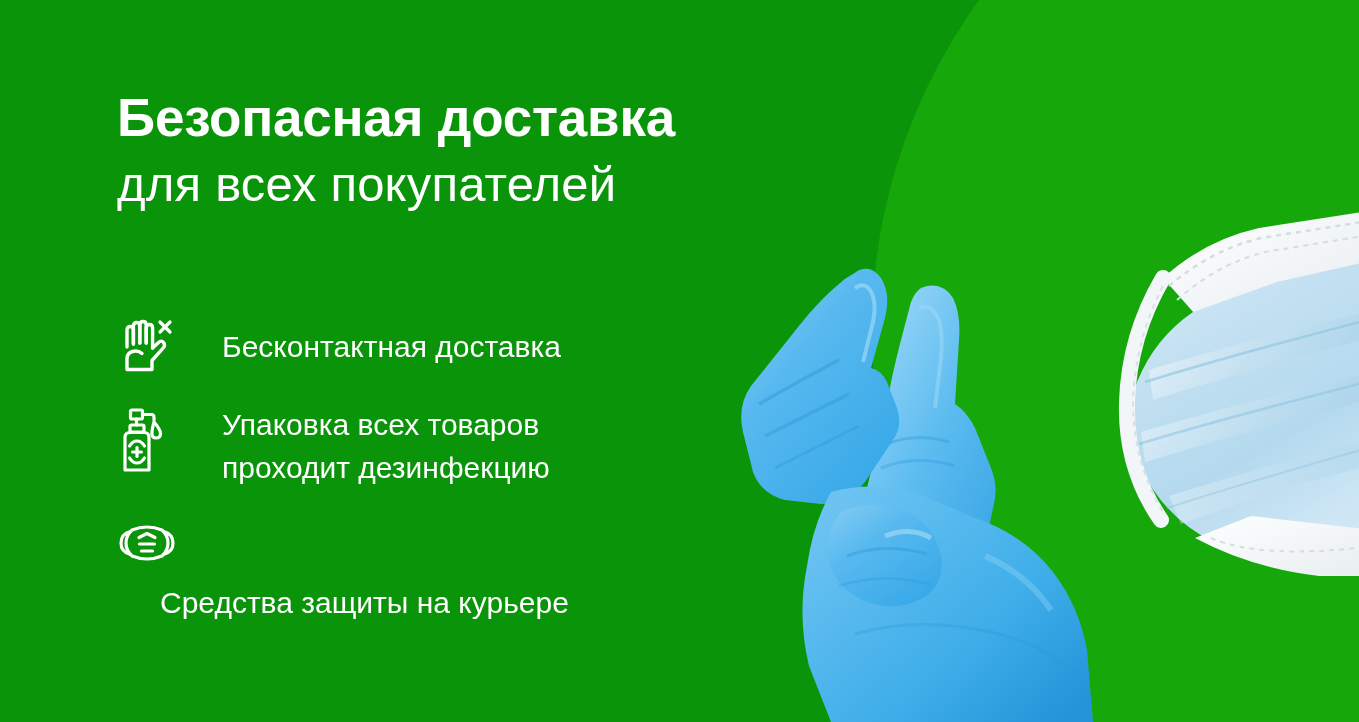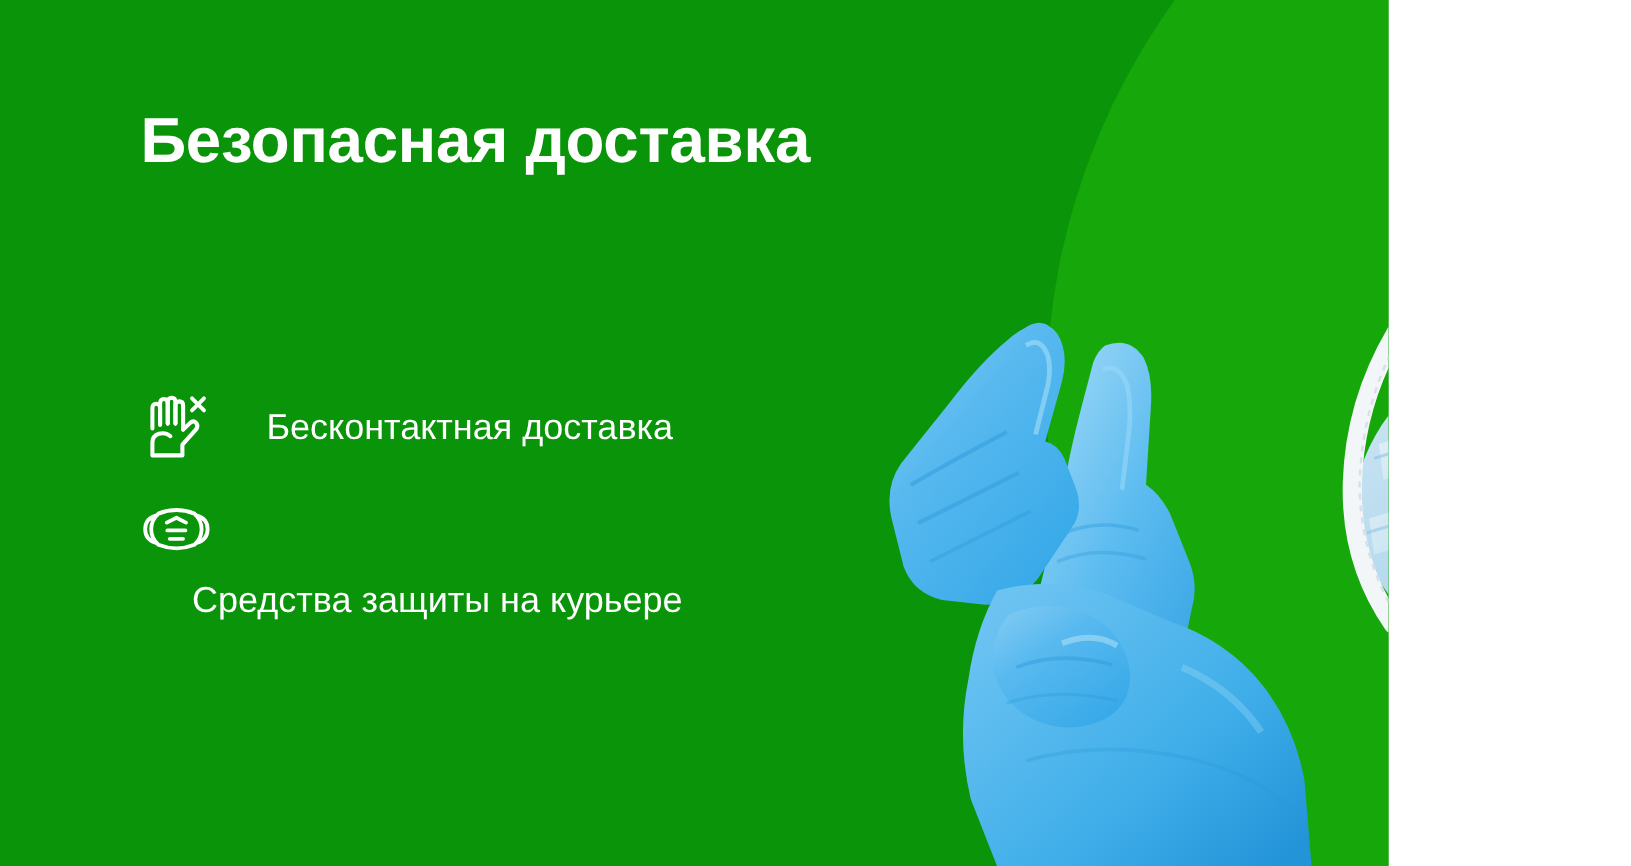--- a/index.html
+++ b/index.html
@@ -2,21 +2,21 @@
 <html><head>
 <meta charset="utf-8">
 <style>
   html, body {
     margin: 0;
     padding: 0;
     background: #ffffff;
   }
   #banner {
     position: relative;
-    width: 1157px;
+    width: 1359px;
     height: 722px;
     overflow: hidden;
     font-family: "Liberation Sans", "DejaVu Sans", sans-serif;
     background: #099409;
   }
 
   
   .bg-base {
     position: absolute;
     inset: 0;
@@ -54,21 +54,21 @@
     line-height: 1.12;
     color: #ffffff;
     letter-spacing: 0.2px;
     white-space: nowrap;
   }
 
   
   .features {
     position: absolute;
     left: 118px;
-    top: 324px;
+    top: 314px;
     width: 660px;
   }
   .feature-row {
     display: flex;
     align-items: flex-start;
     margin-bottom: 22px;
   }
   .feature-row:last-child { margin-bottom: 0; flex-direction: column; }
 
   .feature-icon {
@@ -229,20 +229,21 @@
         <path d="M120 398 Q 182 380 256 396 Q 316 410 346 444" fill="none" stroke="#2b97d8" stroke-width="3" opacity="0.3"></path>
 
         <path d="M150 300 Q 176 290 196 302" fill="none" stroke="#bce6fa" stroke-width="5" opacity="0.5"></path>
         <path d="M250 320 Q 292 338 316 374" fill="none" stroke="#9bdbf8" stroke-width="6" opacity="0.35"></path>
       </svg>
     </div>
   </div>
 
   <div class="headline-block">
     <div class="headline-main">Безопасная доставка</div>
+    <div class="headline-sub">для всех покупателей</div>
   </div>
 
   <div class="features">
 
     <div class="feature-row row-1">
       <span class="feature-icon">
         <svg width="56" height="58" viewBox="0 0 56 58">
           <g fill="none" stroke="#ffffff" stroke-width="3.4" stroke-linecap="round" stroke-linejoin="round">
 
             <path d="M9 30 L9 13 Q9 9.5 12.2 9.5 Q15.4 9.5 15.4 13 L15.4 27"></path>
@@ -257,20 +258,47 @@
 
           <g stroke="#ffffff" stroke-width="3.2" stroke-linecap="round">
             <line x1="42" y1="5" x2="52" y2="15"></line>
             <line x1="52" y1="5" x2="42" y2="15"></line>
           </g>
         </svg>
       </span>
       <span class="feature-label">Бесконтактная доставка</span>
     </div>
 
+    <div class="feature-row row-2">
+      <span class="feature-icon">
+        <svg width="54" height="66" viewBox="0 0 54 66">
+          <g fill="none" stroke="#ffffff" stroke-width="3.2" stroke-linecap="round" stroke-linejoin="round">
+
+            <rect x="12.5" y="2" width="12" height="9" rx="1.5"></rect>
+            <path d="M24.5 6.5 L33.5 6.5 Q36 6.5 36 9.5 L36 12"></path>
+
+            <path d="M18.5 11 L18.5 17"></path>
+
+            <rect x="12" y="17" width="14" height="7" rx="1.5"></rect>
+
+            <path d="M7 29.5 Q7 24.5 12 24.5 L26 24.5 Q31 24.5 31 29.5
+                     L31 62 L7 62 Z"></path>
+
+            <path d="M36 14 Q42.5 21.5 42.5 25.5 Q42.5 30 38.2 30 Q33.9 30 33.9 25.5 Q33.9 21.5 36 14 Z"></path>
+
+            <path d="M11.5 38 Q14.5 33 19 33 Q23.5 33 26.5 38"></path>
+            <path d="M11.5 50 Q14.5 55 19 55 Q23.5 55 26.5 50"></path>
+            <line x1="19" y1="39.5" x2="19" y2="48.5"></line>
+            <line x1="14.6" y1="44" x2="23.4" y2="44"></line>
+          </g>
+        </svg>
+      </span>
+      <span class="feature-label">Упаковка всех товаров
+проходит дезинфекцию</span>
+    </div>
 
     <div class="feature-row row-3">
       <span class="feature-icon">
         <svg width="58" height="44" viewBox="0 0 58 44">
           <g fill="none" stroke="#ffffff" stroke-width="3.2" stroke-linecap="round" stroke-linejoin="round">
 
             <path d="M14 9 Q29 3 44 9 Q50 14.5 50 22 Q50 29.5 44 35
                      Q29 41 14 35 Q8 29.5 8 22 Q8 14.5 14 9 Z"></path>
 
             <path d="M12.5 10.5 Q3 13 3 22 Q3 31 12.5 33.5"></path>

